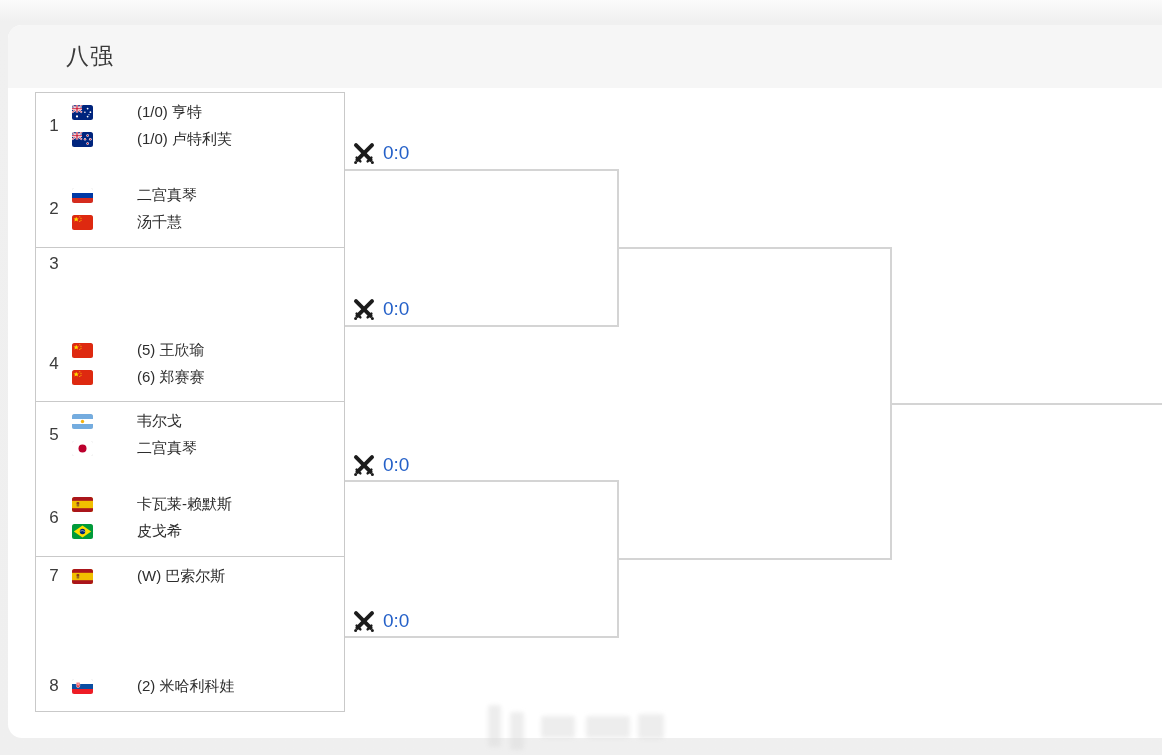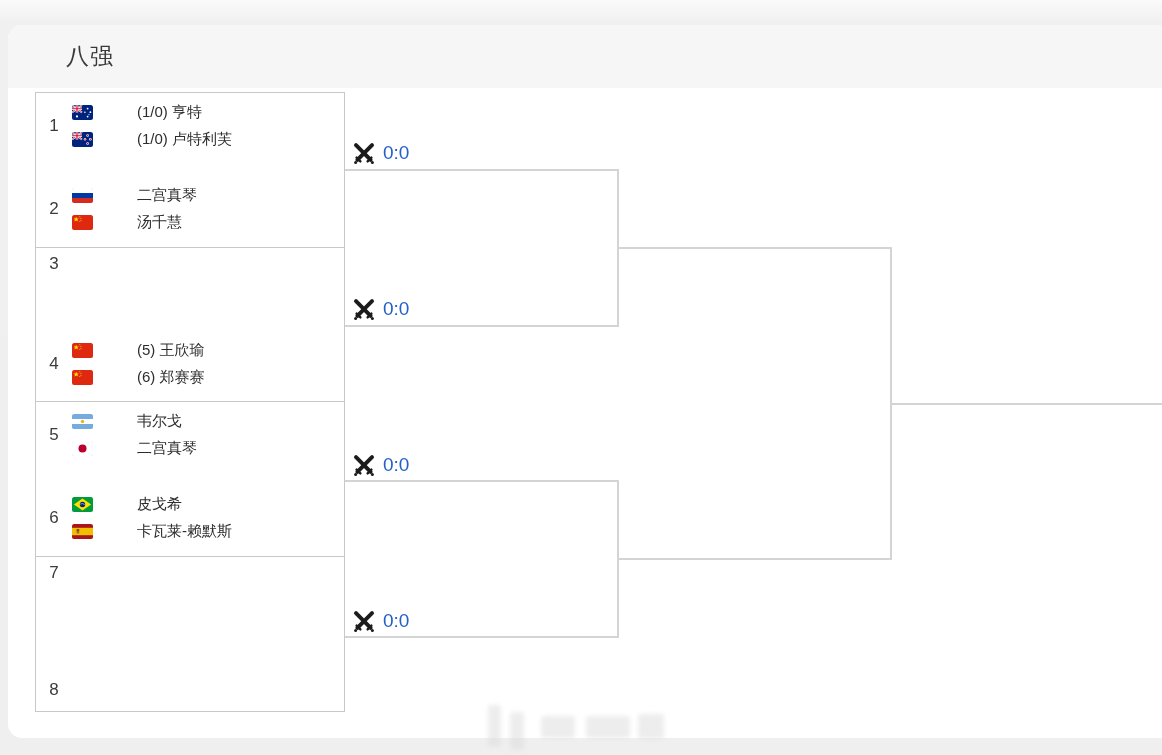--- a/index.html
+++ b/index.html
@@ -208,53 +208,77 @@
       </div>
     </div>
   </div>
 
   <div class="team-row">
     <div class="seed">6</div>
     <div class="players">
       <div class="player-line">
         <span class="flag">
                 <svg viewBox="0 0 21 15" xmlns="http://www.w3.org/2000/svg">
-                  <rect width="21" height="15" fill="#009b3a"></rect>
-    <polygon fill="#fedf00" points="10.5,1.6 19.2,7.5 10.5,13.4 1.8,7.5"></polygon>
-    <circle cx="10.5" cy="7.5" r="2.7" fill="#002776"></circle>
-    <path d="M8.1 7.1 q2.5 -1.2 4.8 .4" stroke="#fff" stroke-width=".55" fill="none"></path>
-                </svg>
-              </span>
-        <span class="pname">皮戈希</span>
-      </div>
-      <div class="player-line">
-        <span class="flag">
-                <svg viewBox="0 0 21 15" xmlns="http://www.w3.org/2000/svg">
                   <rect width="21" height="15" fill="#f1bf00"></rect>
                   <rect width="21" height="3.8" y="0" fill="#aa151b"></rect>
                   <rect width="21" height="3.8" y="11.2" fill="#aa151b"></rect>
     <rect x="4.6" y="5.3" width="2.6" height="4.2" rx=".5" fill="#9a6e1e"></rect>
                   <rect x="4.6" y="5.3" width="2.6" height="1.4" rx=".5" fill="#8d2a1f"></rect>
                 </svg>
               </span>
         <span class="pname">卡瓦莱-赖默斯</span>
       </div>
+      <div class="player-line">
+        <span class="flag">
+                <svg viewBox="0 0 21 15" xmlns="http://www.w3.org/2000/svg">
+                  <rect width="21" height="15" fill="#009b3a"></rect>
+    <polygon fill="#fedf00" points="10.5,1.6 19.2,7.5 10.5,13.4 1.8,7.5"></polygon>
+    <circle cx="10.5" cy="7.5" r="2.7" fill="#002776"></circle>
+    <path d="M8.1 7.1 q2.5 -1.2 4.8 .4" stroke="#fff" stroke-width=".55" fill="none"></path>
+                </svg>
+              </span>
+        <span class="pname">皮戈希</span>
+      </div>
     </div>
   </div>
 </div>
       <div class="match-box">
   <div class="team-row">
     <div class="seed">7</div>
     <div class="players">
+      <div class="player-line">
+        <span class="flag">
+                <svg viewBox="0 0 21 15" xmlns="http://www.w3.org/2000/svg">
+                  <rect width="21" height="15" fill="#f1bf00"></rect>
+                  <rect width="21" height="3.8" y="0" fill="#aa151b"></rect>
+                  <rect width="21" height="3.8" y="11.2" fill="#aa151b"></rect>
+    <rect x="4.6" y="5.3" width="2.6" height="4.2" rx=".5" fill="#9a6e1e"></rect>
+                  <rect x="4.6" y="5.3" width="2.6" height="1.4" rx=".5" fill="#8d2a1f"></rect>
+                </svg>
+              </span>
+        <span class="pname">(W) 巴索尔斯</span>
+      </div>
     </div>
   </div>
 
   <div class="team-row">
     <div class="seed">8</div>
     <div class="players">
+      <div class="player-line">
+        <span class="flag">
+                <svg viewBox="0 0 21 15" xmlns="http://www.w3.org/2000/svg">
+                  <rect width="21" height="5" y="0" fill="#ffffff"></rect>
+                  <rect width="21" height="5" y="5" fill="#0b4ea2"></rect>
+                  <rect width="21" height="5" y="10" fill="#ee1c25"></rect>
+    <path d="M4.4 3.4 h3.4 v3 q0 2.3 -1.7 2.3 q-1.7 0 -1.7 -2.3 Z" fill="#ee1c25" stroke="#fff" stroke-width=".5"></path>
+    <path d="M6.1 4 v3.4 M5 5.1 h2.2" stroke="#fff" stroke-width=".6"></path>
+                </svg>
+              </span>
+        <span class="pname">(2) 米哈利科娃</span>
+      </div>
     </div>
   </div>
 </div>
     </div>
   <div id="score-layer">
   <div class="score-row" style="left: 352px; top: 142px;">
     <span class="swords">
           <svg viewBox="0 0 24 24" width="24" height="24" xmlns="http://www.w3.org/2000/svg">
   <g stroke="#1c1c1c" stroke-linecap="round" fill="#1c1c1c">
     <path d="M4 3.2 L18.6 17.8" stroke-width="4"></path>

